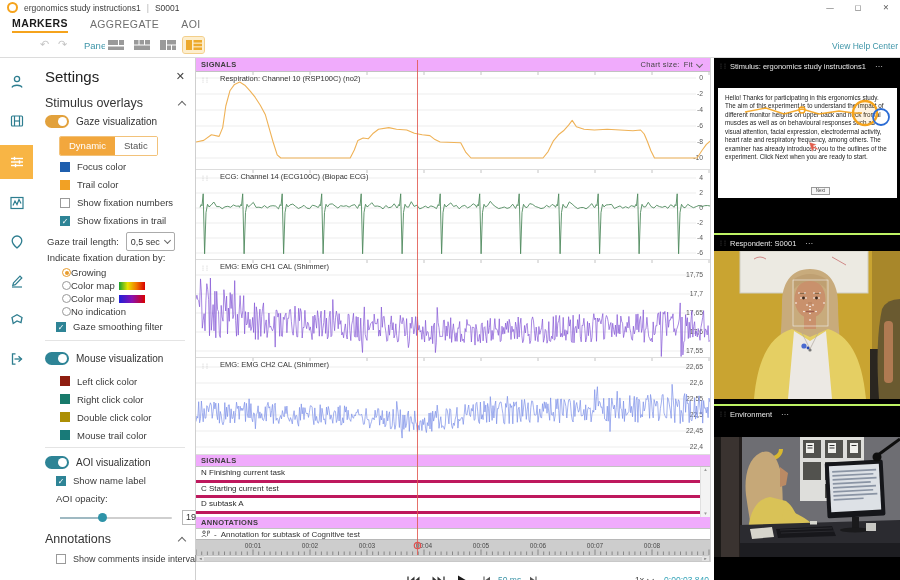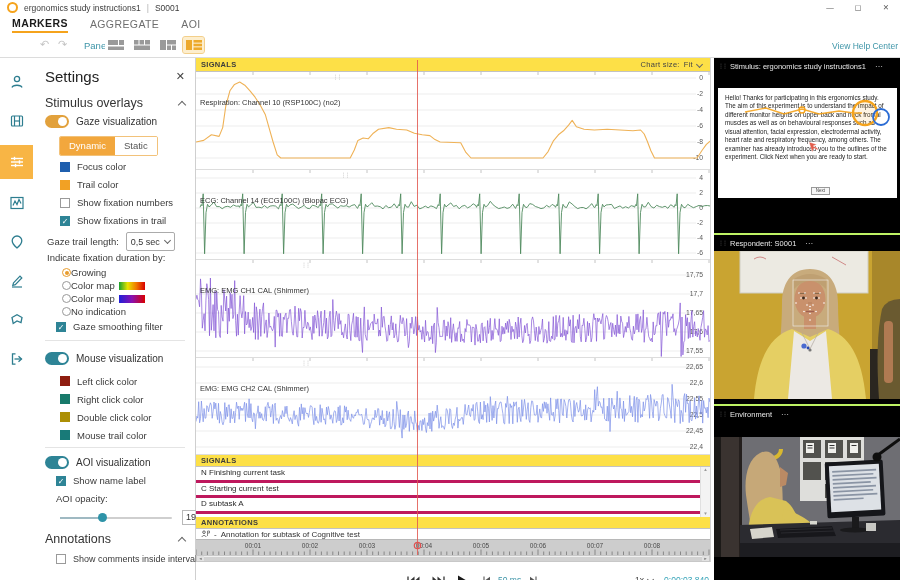--- a/index.html
+++ b/index.html
@@ -54,25 +54,25 @@
   .caret{width:4px;height:4px;border-left:1.2px solid #666;border-top:1.2px solid #666;transform:rotate(225deg);margin-top:-2px;}
   .divider{position:absolute;left:12px;right:10px;height:1px;background:#e4e4e4;}
   .fx-row{display:flex;align-items:center;height:13px;font-size:9.5px;color:#3a3a3a;}
   .ms-row{display:flex;align-items:center;gap:7px;height:18px;font-size:9.5px;color:#3a3a3a;}
   .slider-track{position:relative;width:112px;height:2px;background:#cfcfcf;border-radius:1px;}
   .slider-fill{position:absolute;left:0;top:0;height:2px;width:42px;background:#9fb9c2;}
   .slider-knob{position:absolute;left:38px;top:-3.5px;width:9px;height:9px;border-radius:50%;background:#2e93a8;}
   .val-box{border:1px solid #b8b8b8;width:16px;height:13px;font-size:9px;color:#333;text-align:center;line-height:13px;}
   
   .main{position:absolute;left:196px;top:58px;width:514px;height:522px;background:#fff;border-right:1px solid #d4d4d4;box-sizing:content-box;}
-  .gray-head{position:absolute;left:0;width:514px;height:12px;background:#fde047;border-bottom:1px solid #c2c2c2;font-size:7.5px;font-weight:bold;color:#3c3c3c;line-height:12px;padding-left:5px;box-sizing:border-box;letter-spacing:.3px;}
+  .gray-head{position:absolute;left:0;width:514px;height:12px;background:#f0abfc;border-bottom:1px solid #c2c2c2;font-size:7.5px;font-weight:bold;color:#3c3c3c;line-height:12px;padding-left:5px;box-sizing:border-box;letter-spacing:.3px;}
   .signals-head{top:0;height:14px;line-height:14px;}
   .chart-size{position:absolute;right:8px;top:0;font-weight:normal;font-size:7.5px;color:#444;display:flex;align-items:center;gap:4px;height:14px;}
   .chart{position:absolute;left:0;width:514px;border-bottom:1px solid #ddd;box-sizing:border-box;background:#fff;}
-  .chart-title{position:absolute;left:4px;top:2px;font-size:7.5px;color:#333;display:flex;gap:18px;align-items:flex-end;flex-direction:column;}
+  .chart-title{position:absolute;left:4px;top:2px;font-size:7.5px;color:#333;display:flex;gap:12px;align-items:flex-end;}
   .drag{color:#aaa;font-size:6px;letter-spacing:-2px;line-height:6px;}
   .marker-row{height:12.5px;line-height:12.5px;font-size:8px;color:#2a2a2a;border-bottom:3px solid #be185d;padding-left:5px;}
   .mscroll{position:absolute;right:0;top:0;width:9px;height:50px;background:#f3f3f3;border-left:1px solid #e0e0e0;font-size:4.5px;color:#999;text-align:center;}
   .mscroll .dn{position:absolute;bottom:1px;left:0;right:0;}
   .ann-row{position:absolute;left:0;width:514px;height:10px;display:flex;align-items:center;gap:4px;font-size:8px;color:#333;padding-left:5px;box-sizing:border-box;background:#fff;}
   .ruler{position:absolute;left:0;width:514px;height:16px;background:#cdcdcd;border-top:1px solid #b8b8b8;}
   .hscroll{position:absolute;left:0;width:514px;height:7px;background:#f0f0f0;border:1px solid #c8c8c8;box-sizing:border-box;}
   .hthumb{position:absolute;left:7px;top:1px;height:4px;width:498px;background:#d2d2d2;}
   .hbtn{position:absolute;top:0;width:7px;height:5px;font-size:4px;color:#777;text-align:center;line-height:5px;background:#e2e2e2;}
   .transport{position:absolute;left:5px;width:514px;height:36px;background:#fff;display:flex;align-items:center;}

